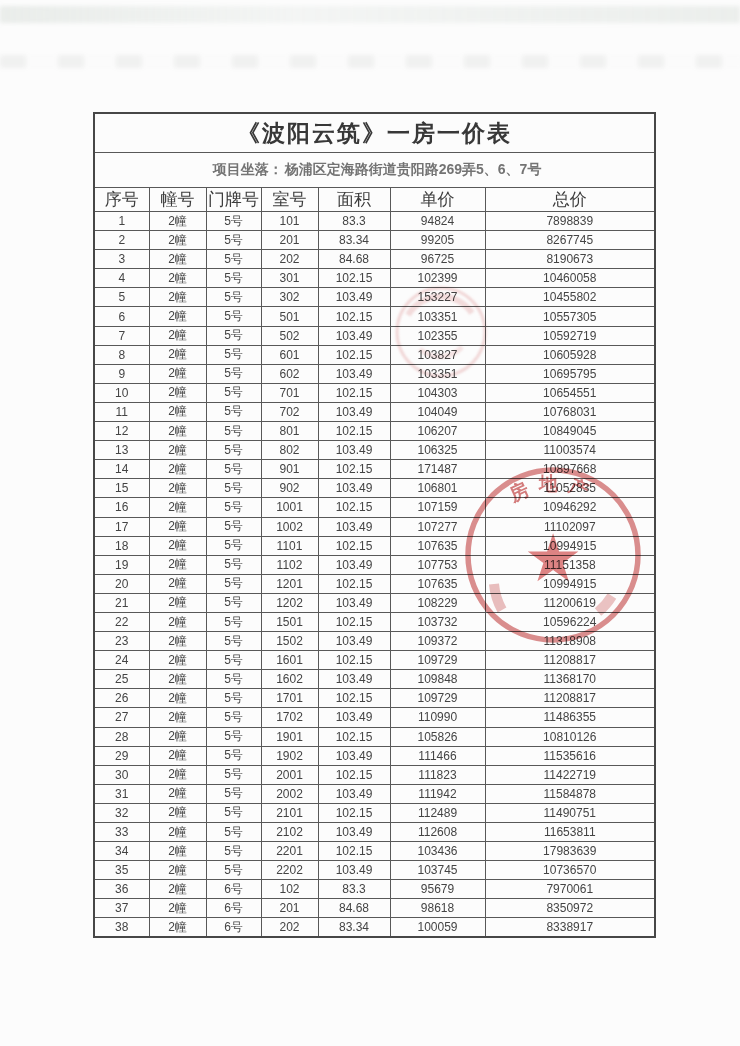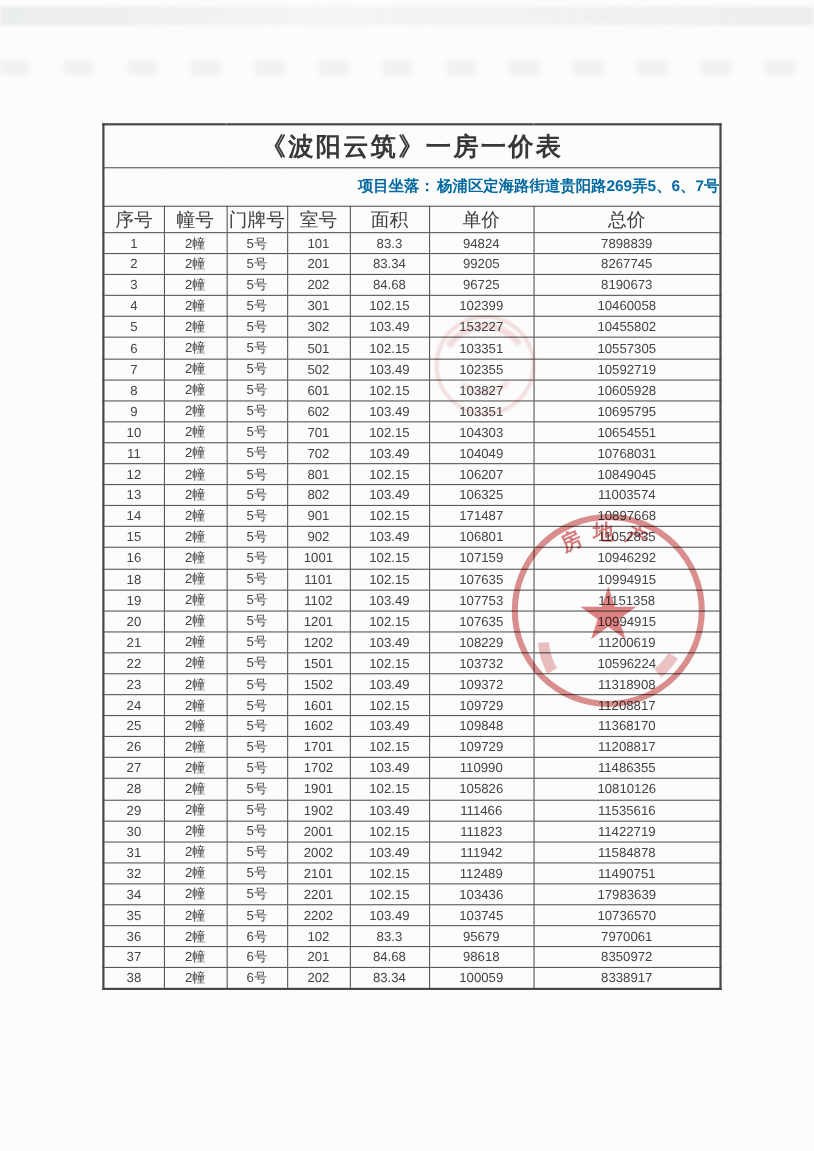--- a/index.html
+++ b/index.html
@@ -34,22 +34,22 @@
     border: 1px solid #585858;
     text-align: center; vertical-align: middle;
     padding: 0; overflow: hidden; white-space: nowrap;
   }
   .price-table { border: 2px solid #474747; }
   .row-title td {
     height: 38px; font-size: 23px; font-weight: bold;
     letter-spacing: 2px; color: #383838;
   }
   .row-location td {
-    height: 34px; text-align: right; font-size: 14px; font-weight: bold;
-    padding-left: 5px; color: #0369a1;
+    height: 34px; text-align: center; font-size: 14px; font-weight: bold;
+    padding-left: 5px; color: #737373;
   }
   .row-location .loc-value { margin-left: 2px; }
   .row-header th {
     height: 20px; font-size: 17px; font-weight: 500; color: #3c3c3c;
   }
   .price-table tbody tr { height: 19.1px; }
   .price-table tbody td { font-size: 12px; color: #444444; }
   
   .stamp { position: absolute; mix-blend-mode: multiply; pointer-events: none; }
   .stamp-large { left: 462px; top: 464px; width: 182px; height: 182px; filter: blur(0.5px); }
@@ -229,20 +229,29 @@
         <tr>
           <td>16</td>
           <td>2幢</td>
           <td>5号</td>
           <td>1001</td>
           <td>102.15</td>
           <td>107159</td>
           <td>10946292</td>
         </tr>
         <tr>
+          <td>17</td>
+          <td>2幢</td>
+          <td>5号</td>
+          <td>1002</td>
+          <td>103.49</td>
+          <td>107277</td>
+          <td>11102097</td>
+        </tr>
+        <tr>
           <td>18</td>
           <td>2幢</td>
           <td>5号</td>
           <td>1101</td>
           <td>102.15</td>
           <td>107635</td>
           <td>10994915</td>
         </tr>
         <tr>
           <td>19</td>
@@ -362,20 +371,29 @@
           <td>11584878</td>
         </tr>
         <tr>
           <td>32</td>
           <td>2幢</td>
           <td>5号</td>
           <td>2101</td>
           <td>102.15</td>
           <td>112489</td>
           <td>11490751</td>
+        </tr>
+        <tr>
+          <td>33</td>
+          <td>2幢</td>
+          <td>5号</td>
+          <td>2102</td>
+          <td>103.49</td>
+          <td>112608</td>
+          <td>11653811</td>
         </tr>
         <tr>
           <td>34</td>
           <td>2幢</td>
           <td>5号</td>
           <td>2201</td>
           <td>102.15</td>
           <td>103436</td>
           <td>17983639</td>
         </tr>

